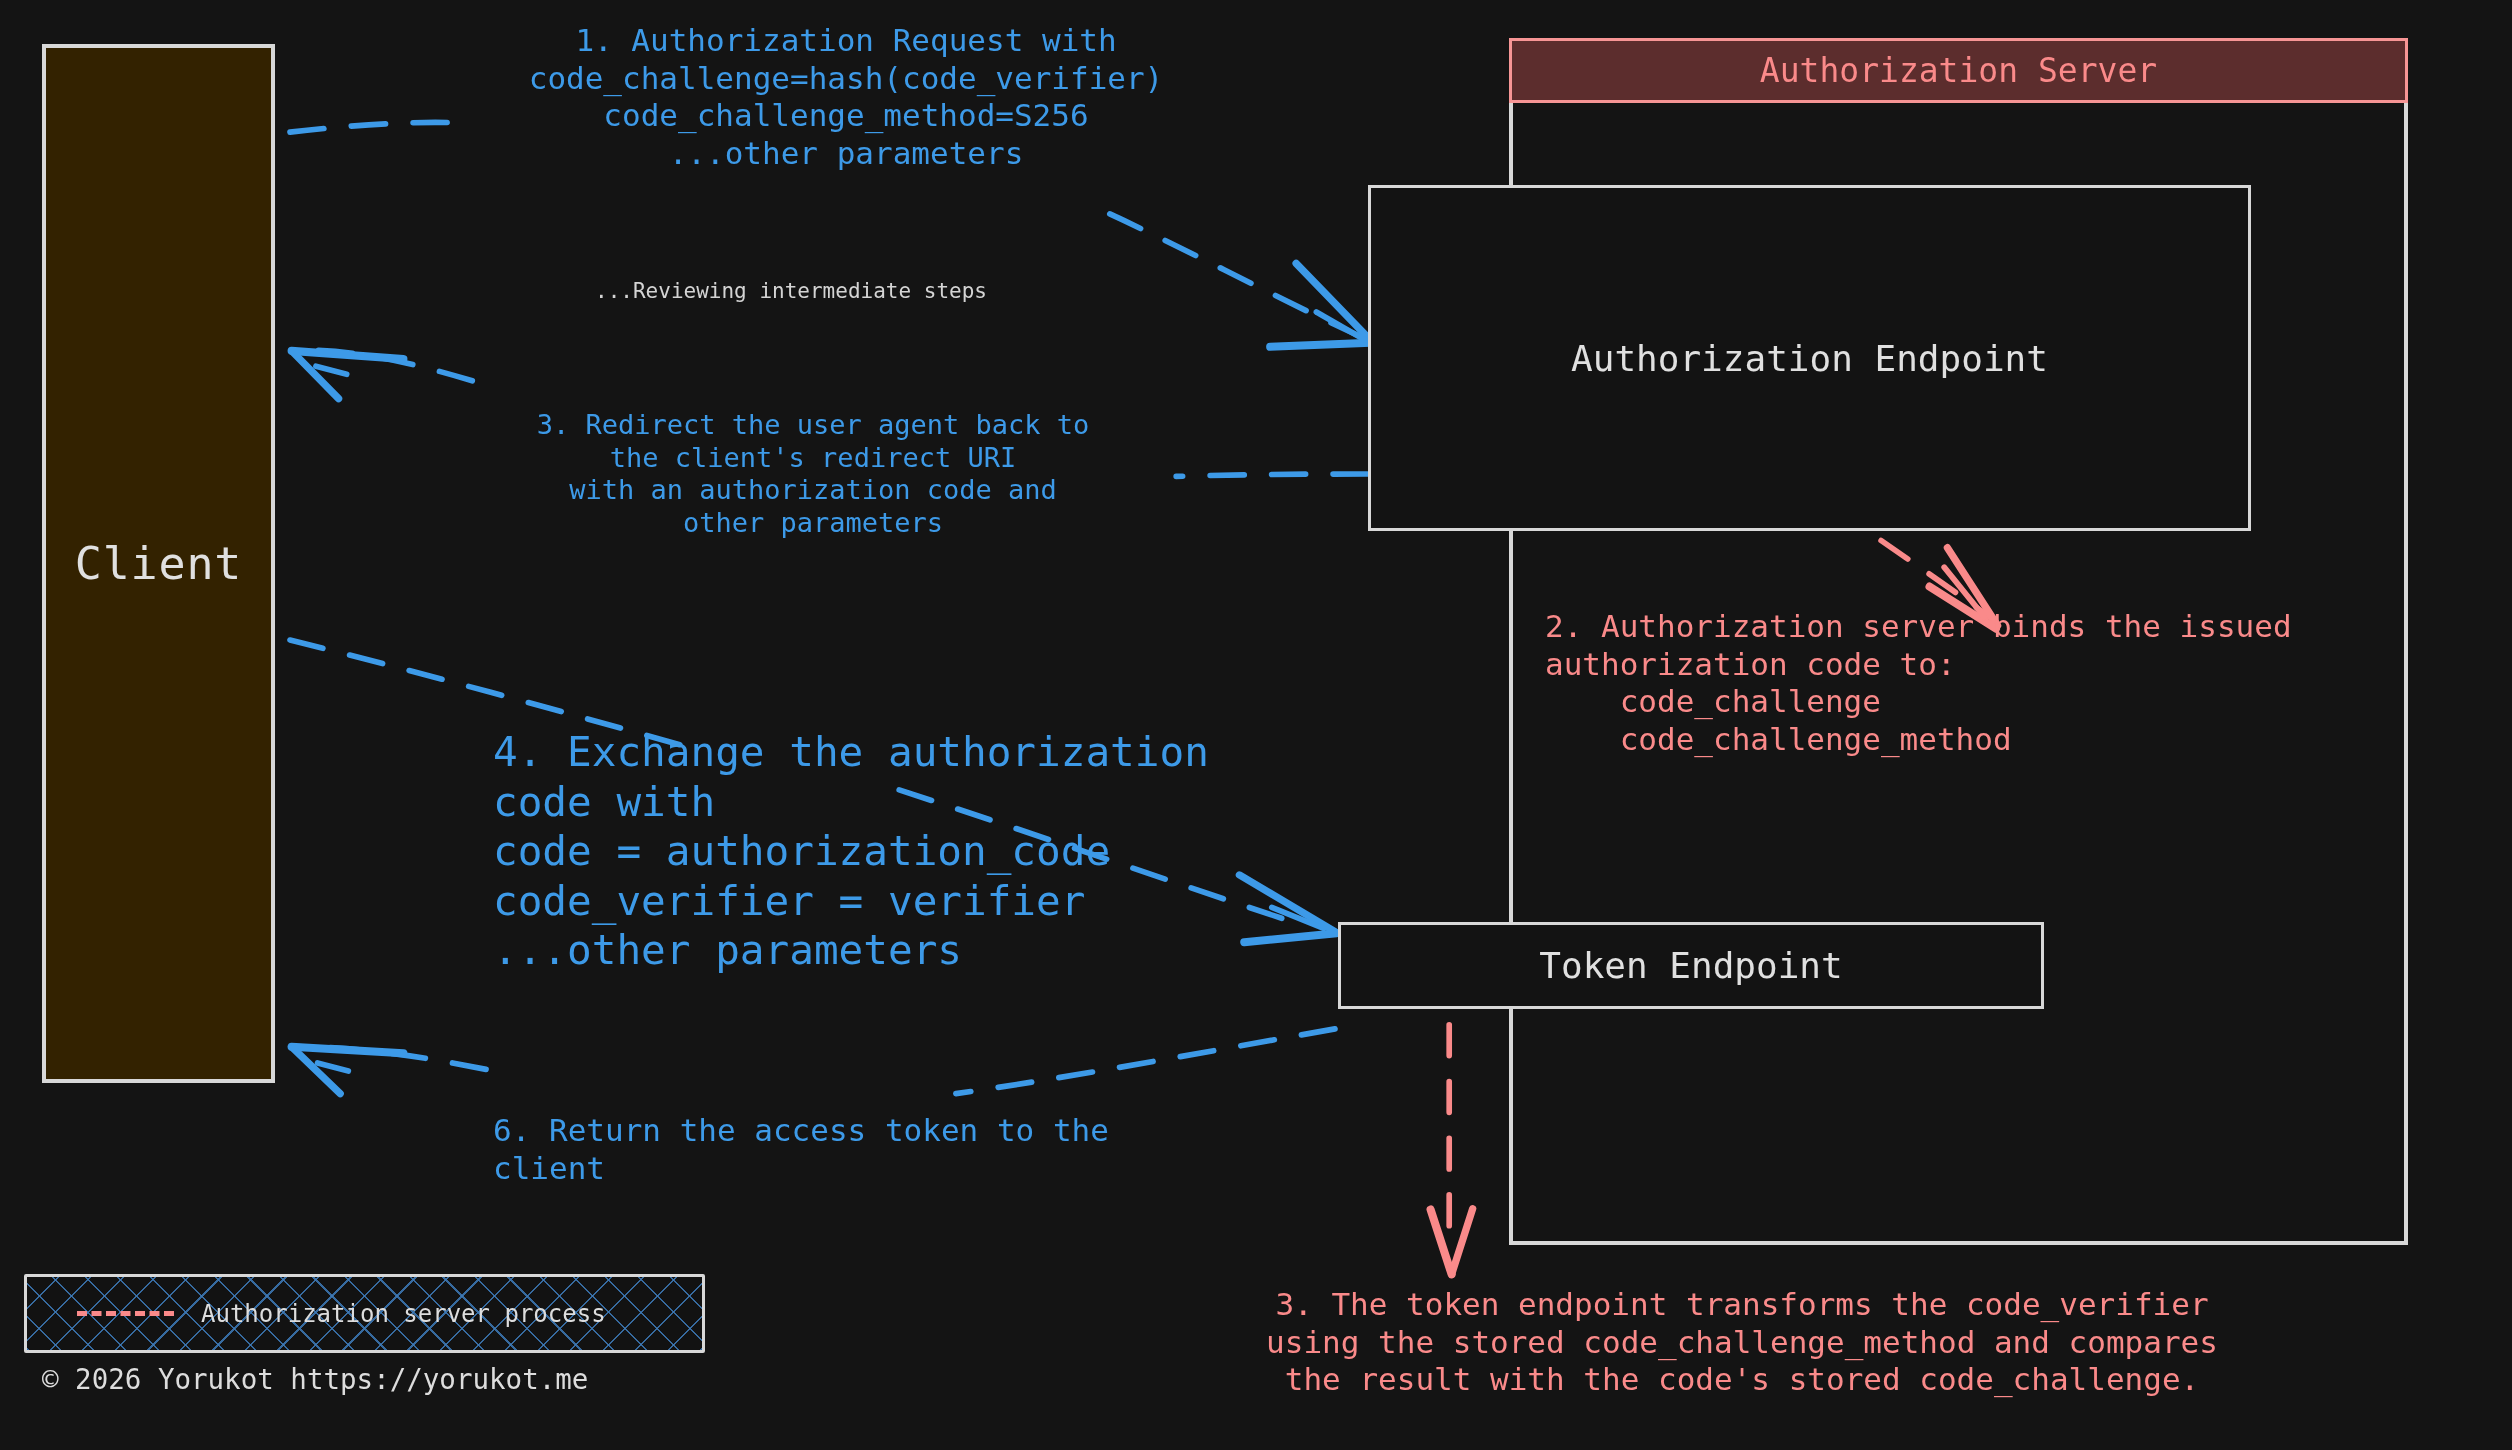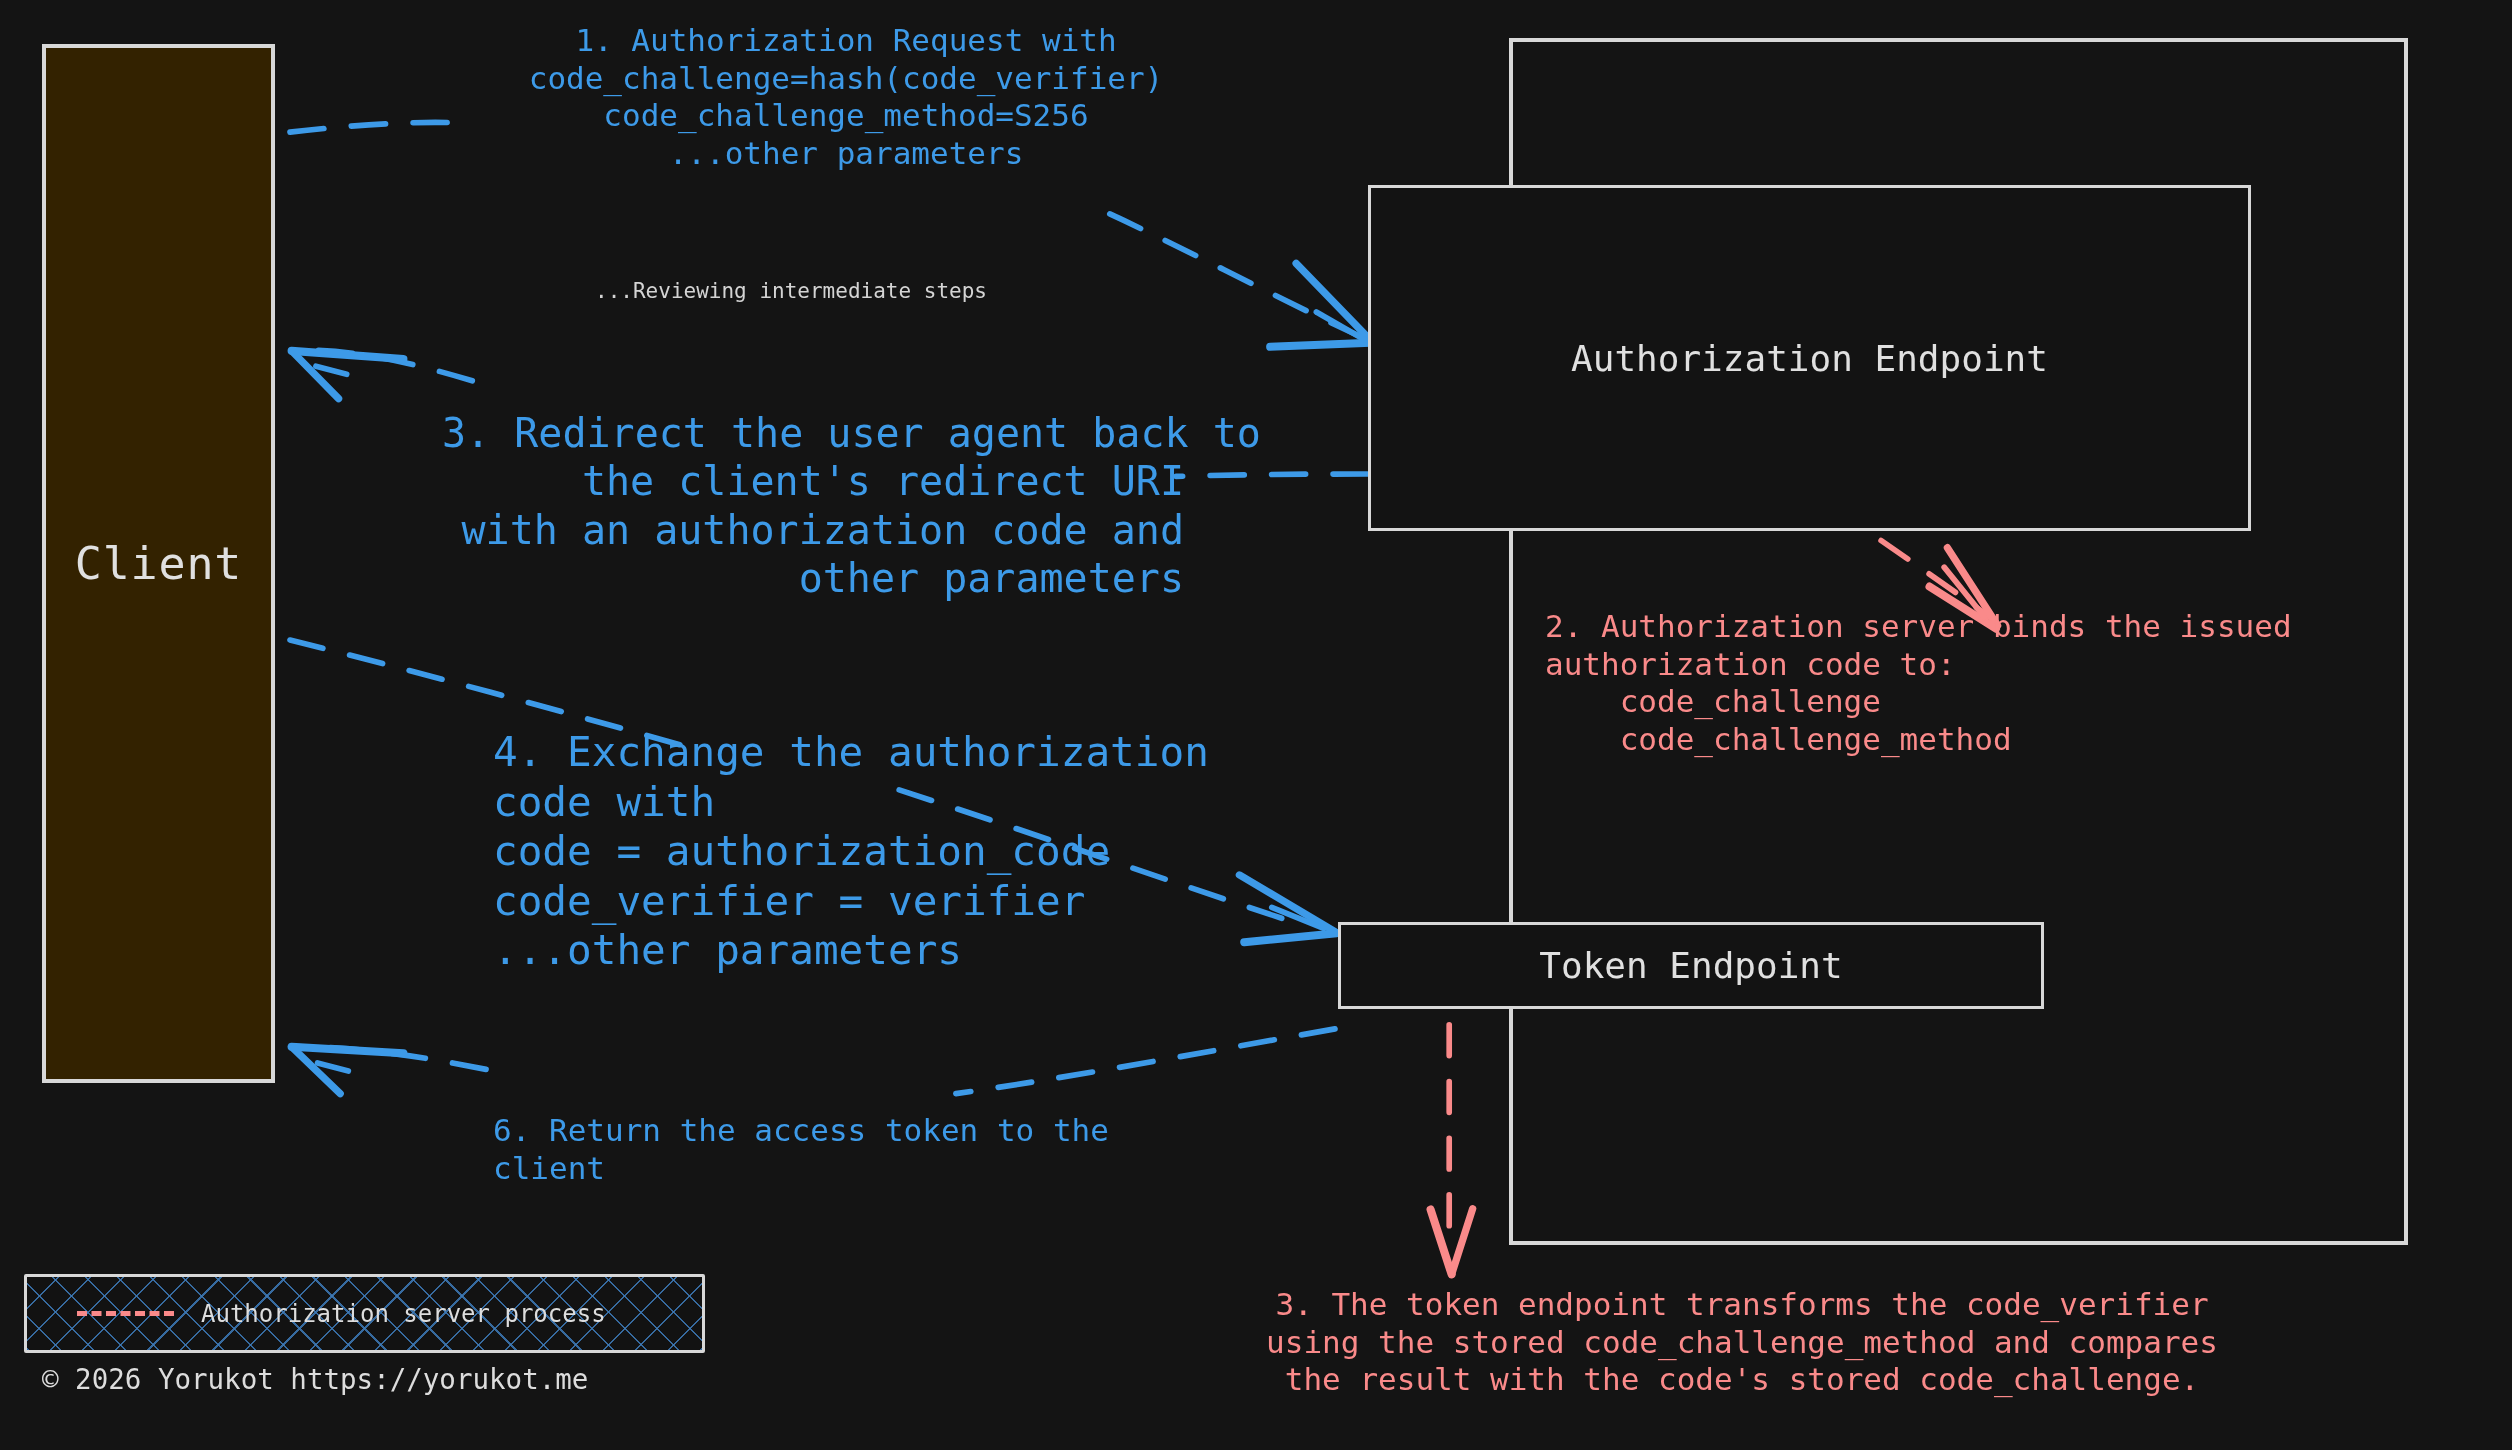--- a/index.html
+++ b/index.html
@@ -108,21 +108,21 @@
   #label-step1 {
     left: 475px; top: 22px; width: 742px;
     text-align: center; font-size: 31px;
   }
   #label-reviewing {
     left: 556px; top: 279px; width: 470px;
     text-align: center; font-size: 21px;
   }
   #label-step3 {
     left: 442px; top: 409px; width: 742px;
-    text-align: right; font-size: 40px;
+    text-align: center; font-size: 27px;
   }
   #label-step4 {
     left: 493px; top: 728px; width: 672px;
     text-align: left; font-size: 41px;
   }
   #label-step6 {
     left: 493px; top: 1112px; width: 753px;
     text-align: left; font-size: 31px;
   }
   #label-step2 {
@@ -228,20 +228,23 @@
     <g>
       <path d="M 1868 615 L 1868 1138" stroke="#141414" stroke-width="0" fill="none"></path>
     </g>
   </svg>
 
   <div class="node" id="client-box">
     <span id="client-label">Client</span>
   </div>
 
   <div class="node" id="auth-server-container"></div>
+  <div id="auth-server-header">
+    <span id="auth-server-title">Authorization Server</span>
+  </div>
 
   <div class="node" id="authorization-endpoint-box">
     <span id="authorization-endpoint-label">Authorization Endpoint</span>
   </div>
 
   <div class="node" id="token-endpoint-box">
     <span id="token-endpoint-label">Token Endpoint</span>
   </div>
 
   <div class="edge-label blue" id="label-step1">1. Authorization Request with

